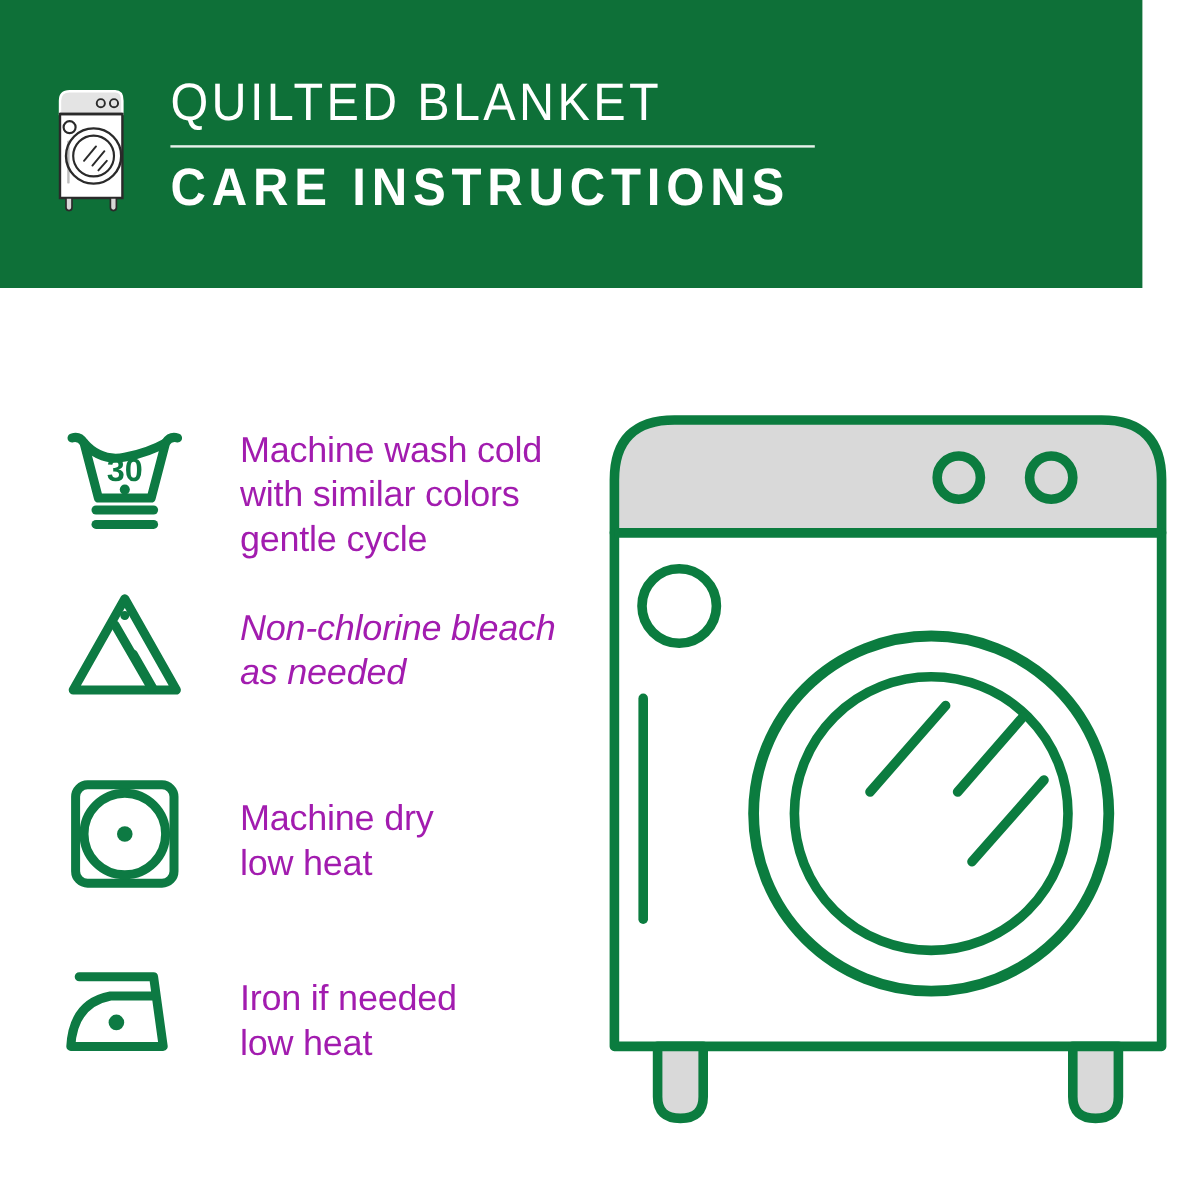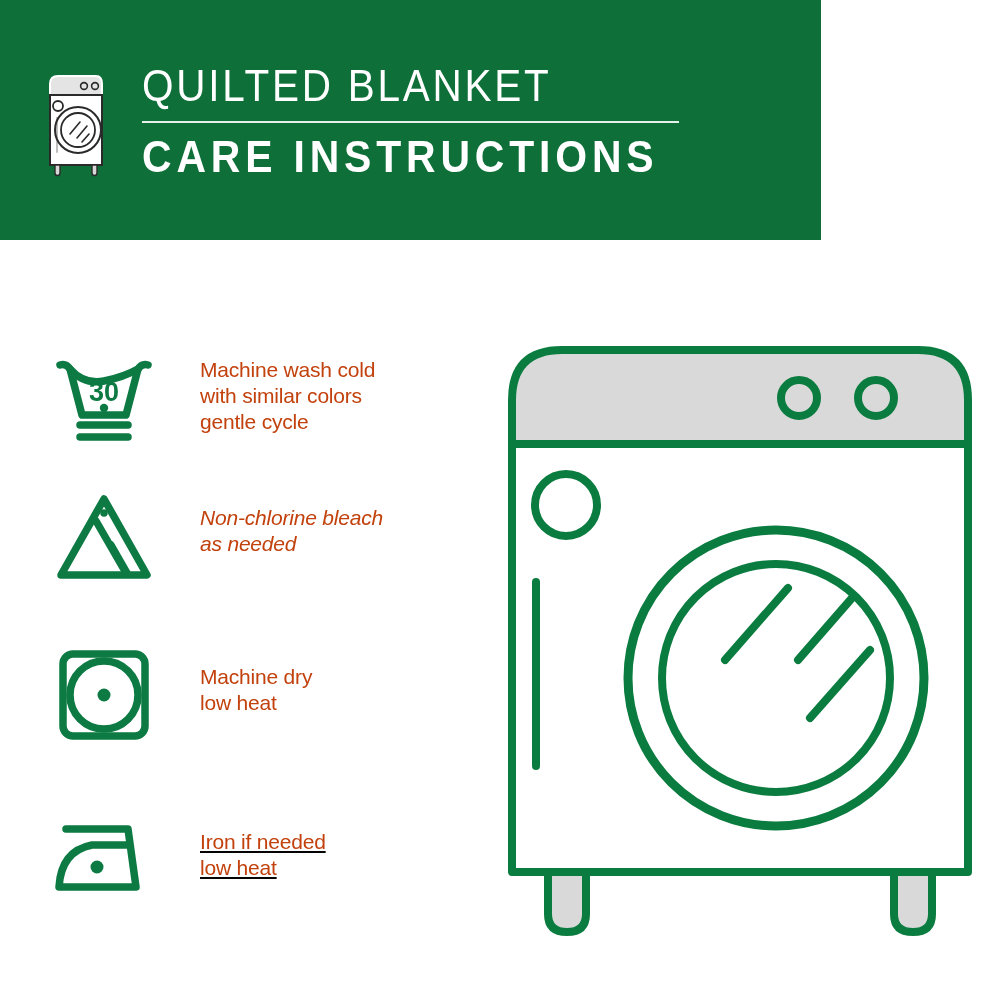--- a/index.html
+++ b/index.html
@@ -13,21 +13,21 @@
   .page {
     position:relative;
     width:1000px; height:1000px;
     background:#ffffff;
   }
 
   
   .header {
     position:absolute;
     left:0; top:0;
-    width:821px; height:240px;
+    width:952px; height:240px;
     background:#0E7038;
     padding-left:22px;
   }
   .header-inner {
     position:absolute;
     left:44px; top:62px;
     display:flex;
     align-items:flex-start;
   }
   .logo-icon {
@@ -78,35 +78,35 @@
   .care-row {
     position:absolute;
     left:50px;
     display:flex;
     align-items:flex-start;
     width:430px;
   }
   .care-row.r0 { top:111px; }
   .care-row.r1 { top:247px;font-style:italic; }
   .care-row.r2 { top:404px; }
-  .care-row.r3 { top:569px;text-decoration:underline; }
+  .care-row.r3 { top:554px; }
 
   .care-symbol {
     flex:0 0 108px;
     width:108px; height:100px;
     display:flex;
     align-items:center;
     justify-content:flex-start;
   }
   .care-text {
     margin-left:42px;
     padding-top:6px;
-    color:#c2410c;
-    font-family:"Liberation Sans", sans-serif;
-    font-size:21px;
+    color:#a21caf;
+    font-family:"Liberation Sans", sans-serif;
+    font-size:30px;
     font-weight:400;
     line-height:1.24;
     letter-spacing:-0.2px;
     white-space:pre-line;
   }
   .care-row.r1 .care-text { padding-top:18px; }
   .care-row.r2 .care-text { padding-top:20px; }
   .care-row.r3 .care-text { padding-top:20px; }
 
   

